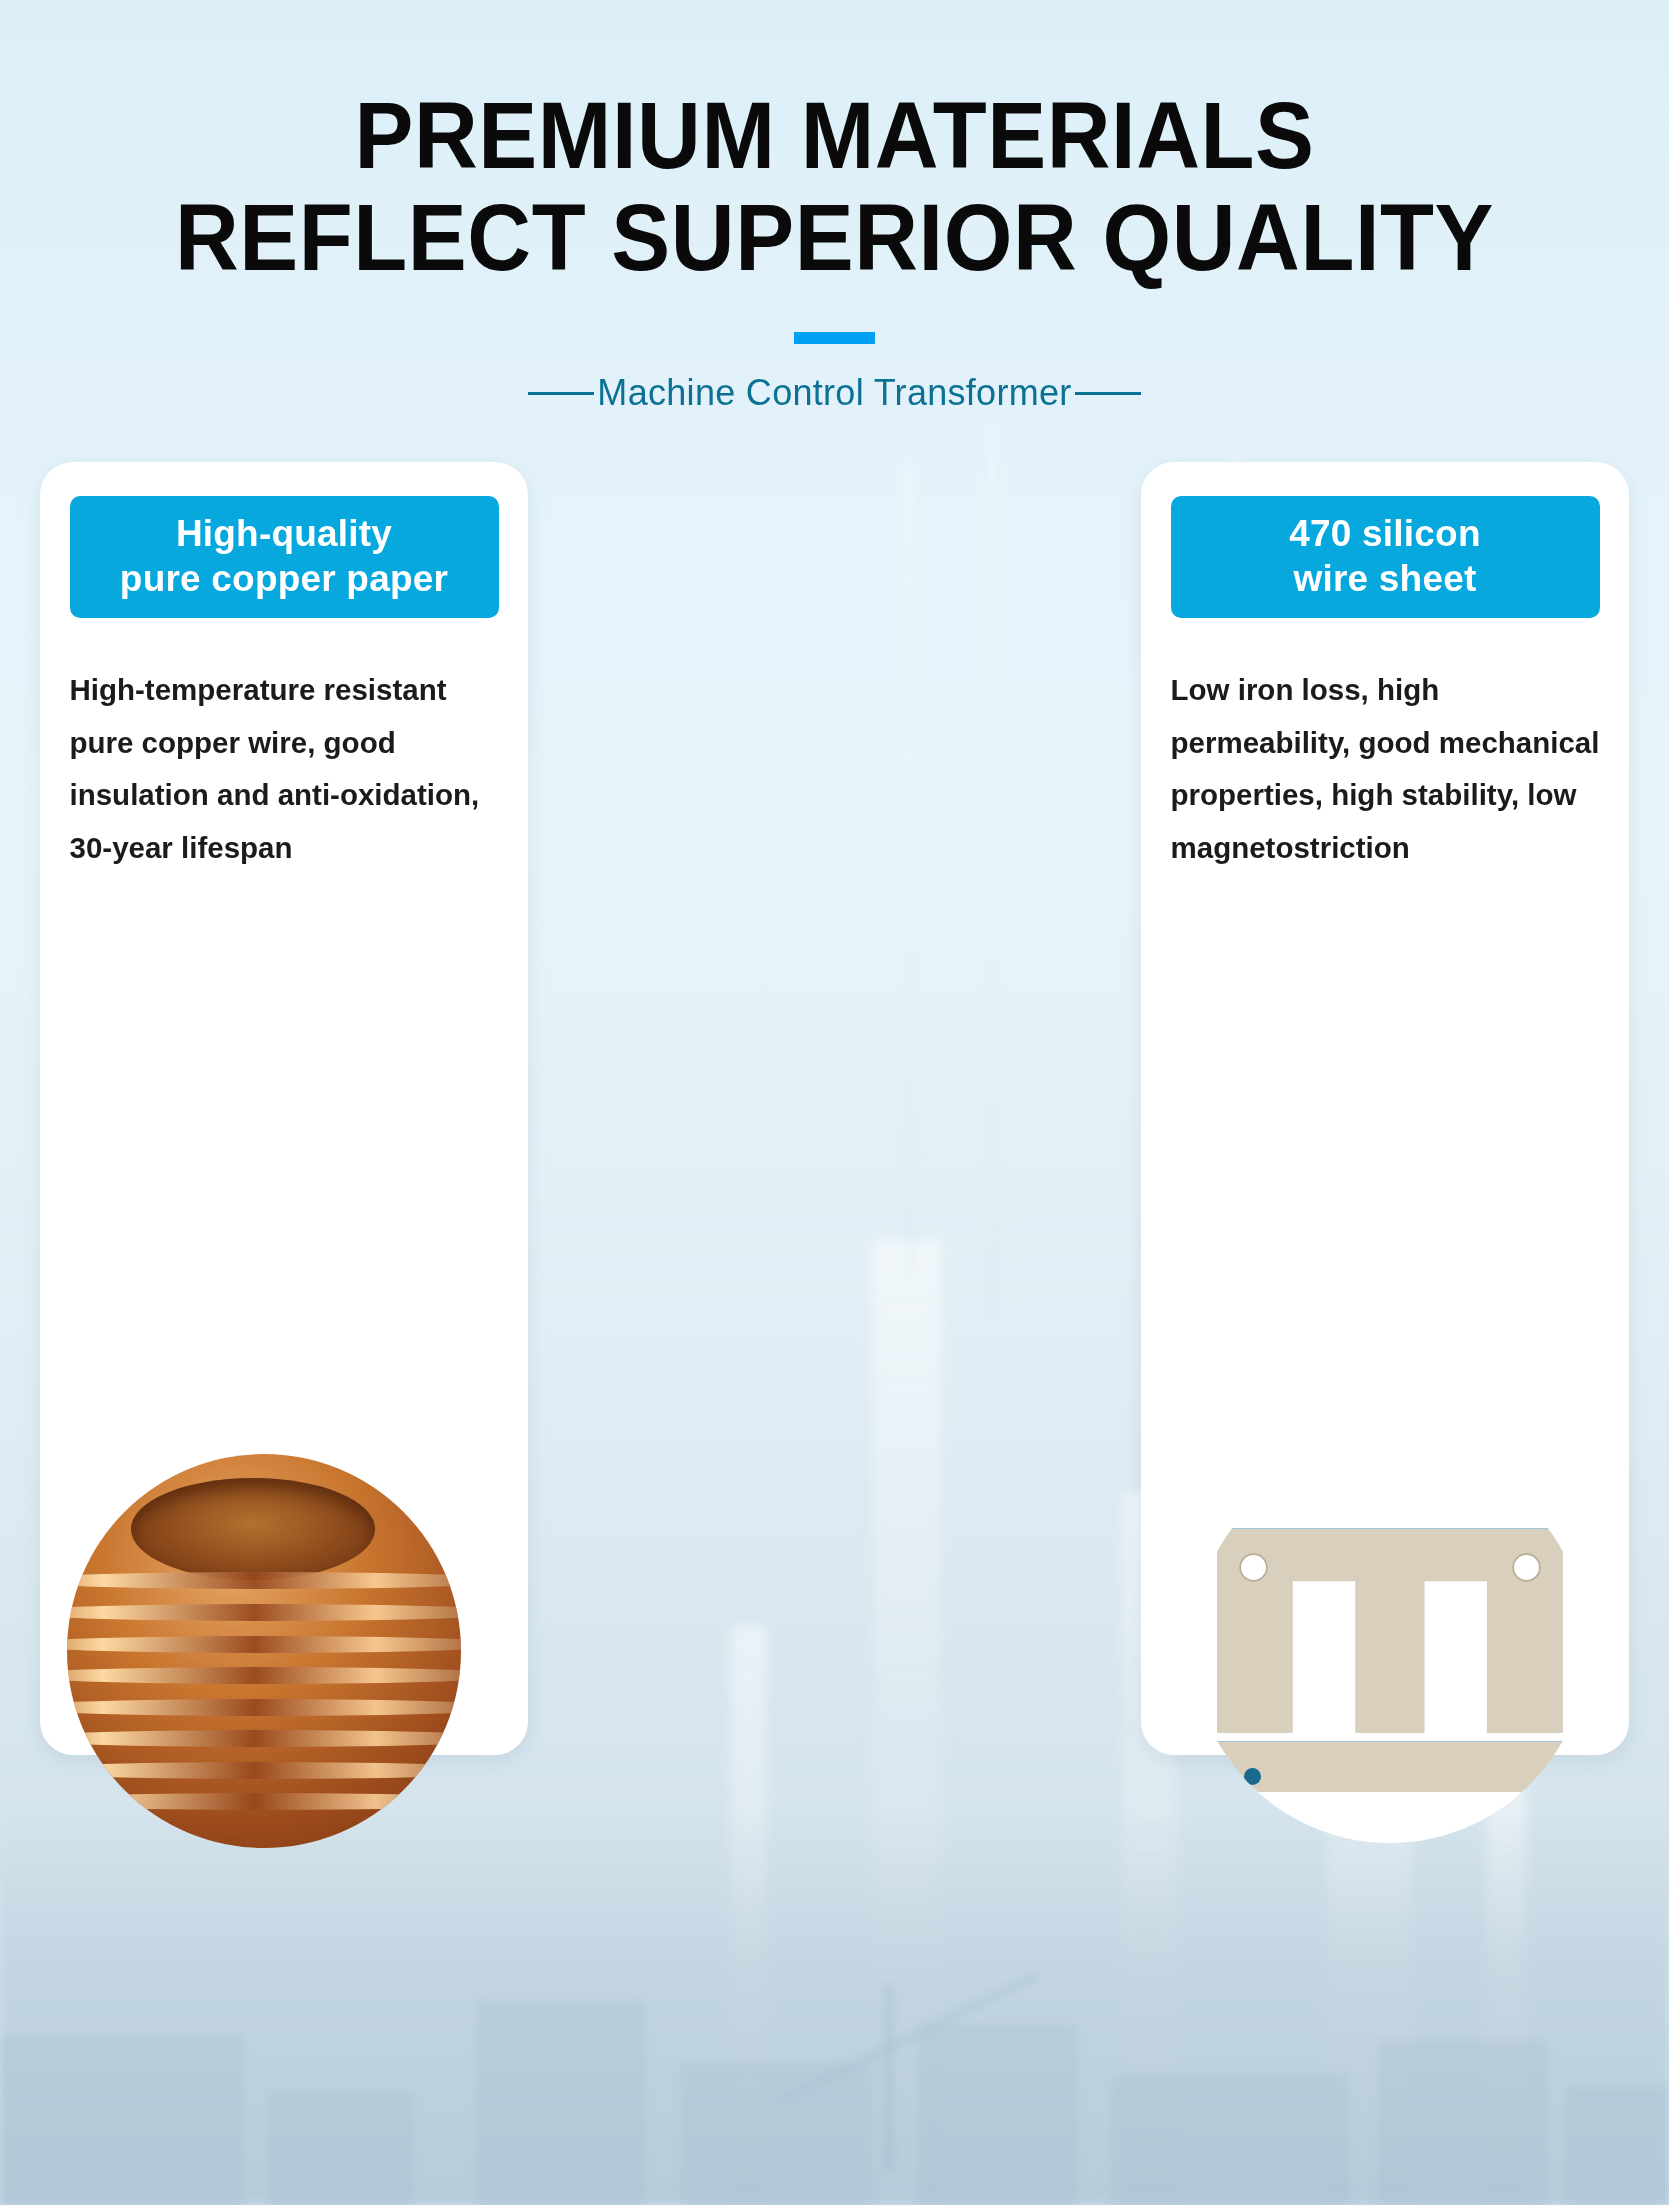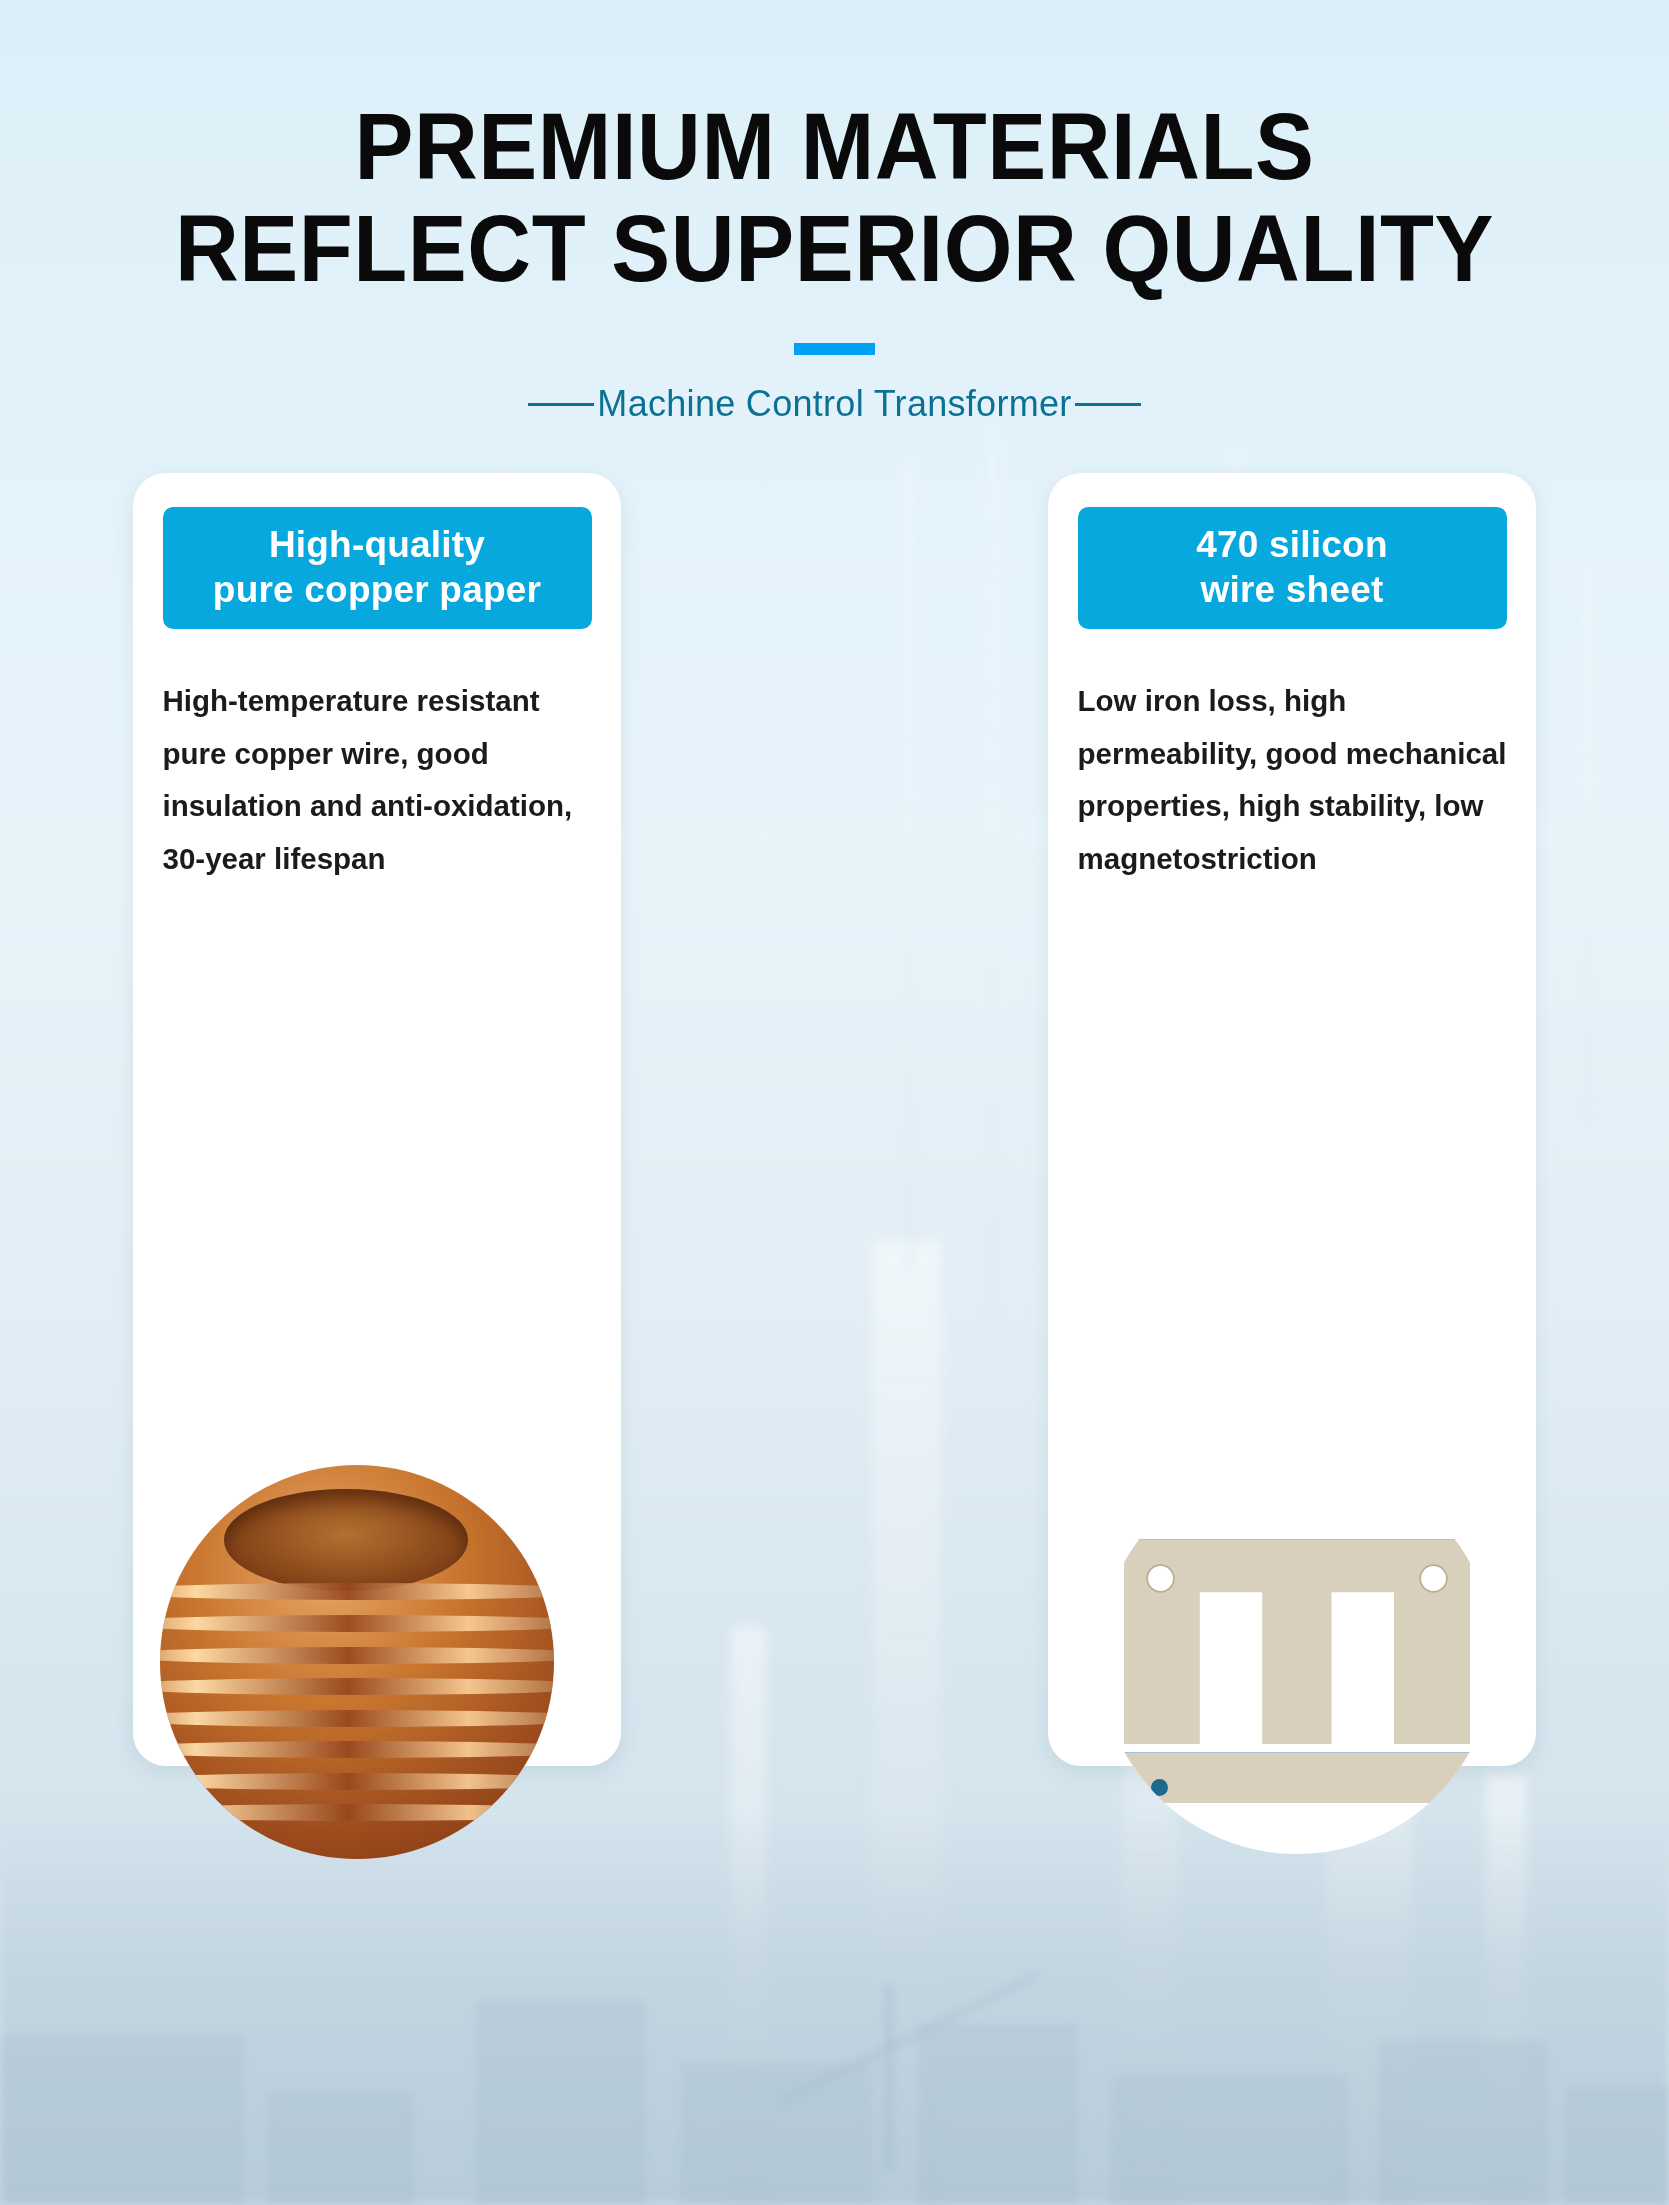--- a/index.html
+++ b/index.html
@@ -41,21 +41,21 @@
     background:linear-gradient(180deg, rgba(196,214,226,.0) 0%, rgba(176,198,213,.45) 40%, rgba(168,191,207,.6) 100%);
     filter:blur(4.5px);
   }
   #bg .blds { position:absolute; left:0; right:0; bottom:0; height:318px; filter:blur(4px); opacity:.45; }
   #bg .bld { position:absolute; bottom:0; background:rgba(168,190,206,.75); }
   #bg .crane {
     position:absolute; background:rgba(150,175,194,.7); transform-origin:left bottom;
   }
 
   
-  header { position:relative; z-index:2; padding-top:85px; text-align:center;margin-top:11px; }
+  header { position:relative; z-index:2; padding-top:85px; text-align:center; }
   .title {
     font-family:"Liberation Sans Narrow","Liberation Sans", sans-serif;
     font-weight:700;
     font-size:95px;
     line-height:1.07;
     letter-spacing:0.6px;
     color:#0a0a0a;
     transform:scaleX(.93);
   }
   .accent-bar {
@@ -71,21 +71,21 @@
   .sub-rule { width:66px; height:2.8px; background:#0c7294; }
   .subtitle {
     font-size:36px; font-weight:400; letter-spacing:0.3px;
     padding:0 3.4px; color:#0c7294; white-space:nowrap;
   }
 
   
   .cards {
     position:relative; z-index:2;
     margin:48px auto 0;
-    width:1403px;
+    width:1589px;
     display:flex; justify-content:space-between;
   }
   .card {
     position:relative;
     width:488px;
     height:1293px;
     background:#ffffff;
     border-radius:33px;
     box-shadow:0 5.7px 19px rgba(84,120,148,.13);
     overflow:visible;

